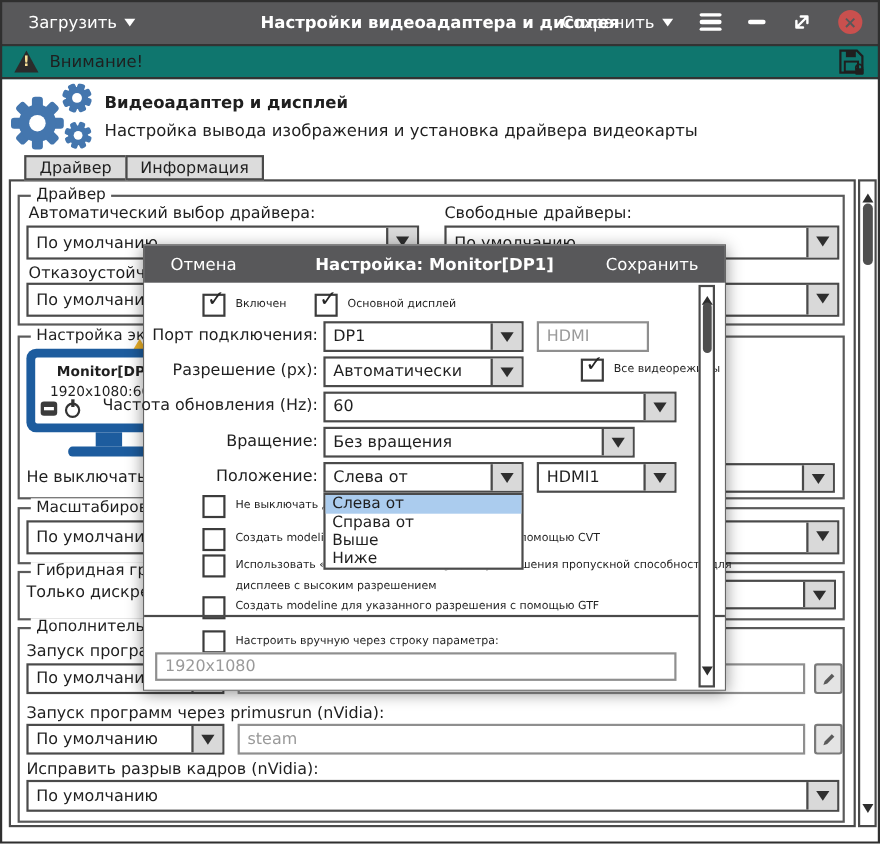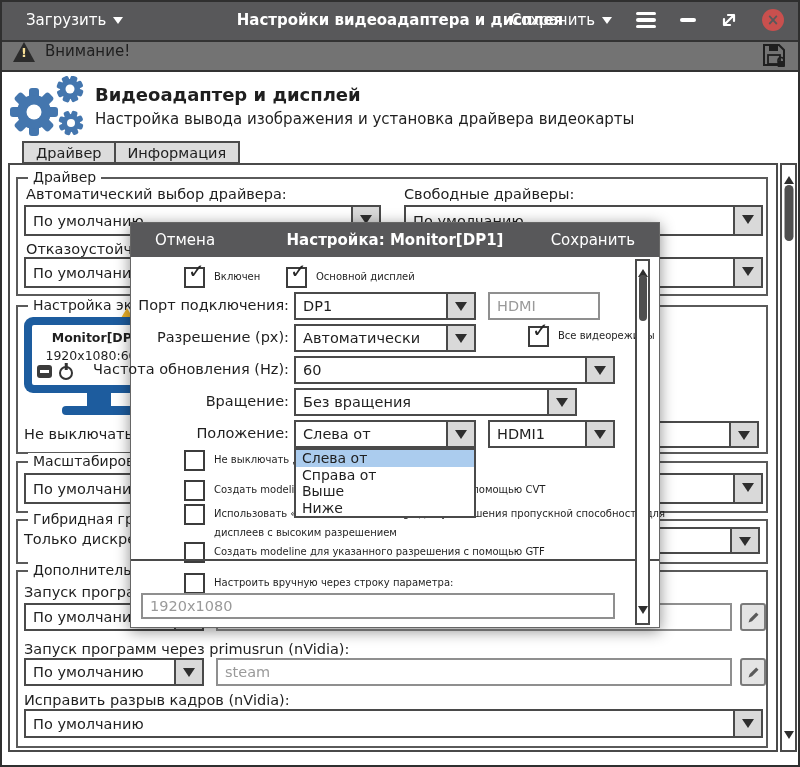--- a/index.html
+++ b/index.html
@@ -10,25 +10,25 @@
   
   .titlebar{position:absolute;left:0;top:0;width:800px;height:40px;background:#58585a;display:flex;align-items:center;color:#fff;font-size:15px;}
   .tbtn{display:flex;align-items:flex-end;gap:7px;cursor:default;}
   .caret{width:0;height:0;border:5px solid transparent;border-top:7px solid #fff;margin-top:6px;}
   .tb-title{position:absolute;left:0;right:0;text-align:center;font-weight:600;}
   .hamb{width:20px;display:flex;flex-direction:column;gap:3px;}
   .hamb i{height:3.5px;background:#fff;border-radius:2px;}
   .minbar{width:16px;height:3.5px;background:#fff;border-radius:2px;}
   .closebtn{width:22px;height:22px;border-radius:50%;background:#c9504e;display:flex;align-items:center;justify-content:center;color:#58585a;font-weight:bold;font-size:15px;line-height:1;}
   
-  .warnbar{position:absolute;left:0;top:40px;width:800px;height:32px;background:#737373;border-top:2px solid #333;border-bottom:2px solid #333;box-sizing:border-box;display:flex;padding:0 13px;gap:10px;font-size:15px;}
+  .warnbar{position:absolute;left:0;top:40px;width:800px;height:32px;background:#0f766e;border-top:2px solid #333;border-bottom:2px solid #333;box-sizing:border-box;display:flex;align-items:center;padding:0 13px;gap:10px;font-size:15px;}
   .tri{width:0;height:0;border-left:11px solid transparent;border-right:11px solid transparent;border-bottom:20px solid #2b2b2b;position:relative;}
   .tri::after{content:"!";position:absolute;left:-3px;top:3px;color:#f9e096;font-size:13px;font-weight:bold;}
   
-  .h-title{position:absolute;left:95px;top:84px;font-size:18px;font-weight:bold;}
+  .h-title{position:absolute;left:95px;top:84px;font-size:15px;font-weight:bold;}
   .h-sub{position:absolute;left:95px;top:110px;font-size:15px;}
   
   .tabs{position:absolute;left:24px;top:141px;display:flex;z-index:5;font-size:14.5px;}
   .tab{border:2px solid #4a4a4a;background:#dcdcdc;height:23px;box-sizing:border-box;display:flex;align-items:center;padding:0 12px;margin-left:-2px;}
   .tab.active{background:#fff;height:26px;border-bottom:2px solid #fff;z-index:6;margin-left:0;}
   
   .panel{position:absolute;left:8px;top:163px;width:770px;height:589px;border:2px solid #4a4a4a;box-sizing:border-box;background:#fff;}
   .grp{position:absolute;border:2px solid #5a5a5a;box-sizing:border-box;}
   .grp>.lg{position:absolute;top:-10px;left:10px;background:#fff;padding:0 5px;font-size:14px;white-space:nowrap;}
   .lbl{position:absolute;font-size:14.5px;white-space:nowrap;}
@@ -257,21 +257,21 @@
     <div class="ckrow" style="left:115px;top:44px;">
       <span class="cb on"></span>
       <span>Основной дисплей</span>
     </div>
 
     <div class="mlabel" style="top:74px;">Порт подключения:</div>
     <div class="sel" style="left:163px;top:69px;width:182px;height:28px;">
       <span class="v">DP1</span>
         <span class="ar"></span>
     </div>
-    <input class="inp" style="left: 357px; top: 69px; width: 112px; height: 28px;" placeholder="HDMI">
+    <input class="inp" style="left: 357px; top: 69px; width: 102px; height: 28px;" placeholder="HDMI">
 
     <div class="mlabel" style="top:106px;">Разрешение (px):</div>
     <div class="sel" style="left:163px;top:101px;width:182px;height:28px;">
       <span class="v">Автоматически</span>
         <span class="ar"></span>
     </div>
     <div class="ckrow" style="left:357px;top:103px;">
       <span class="cb on"></span>
       <span>Все видеорежимы</span>
     </div>

